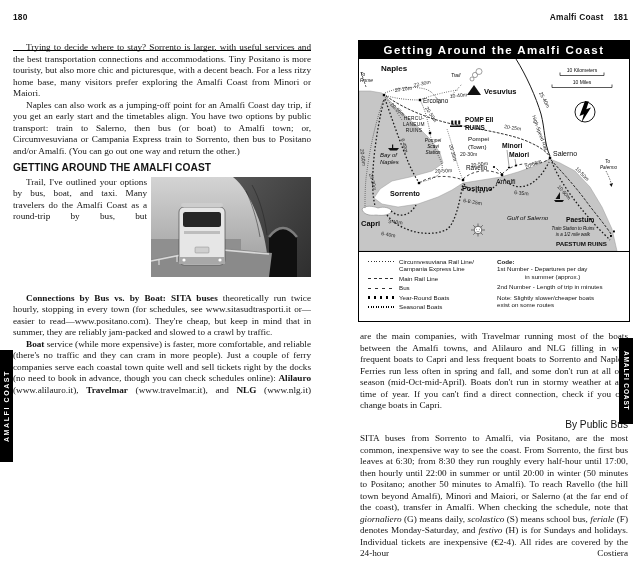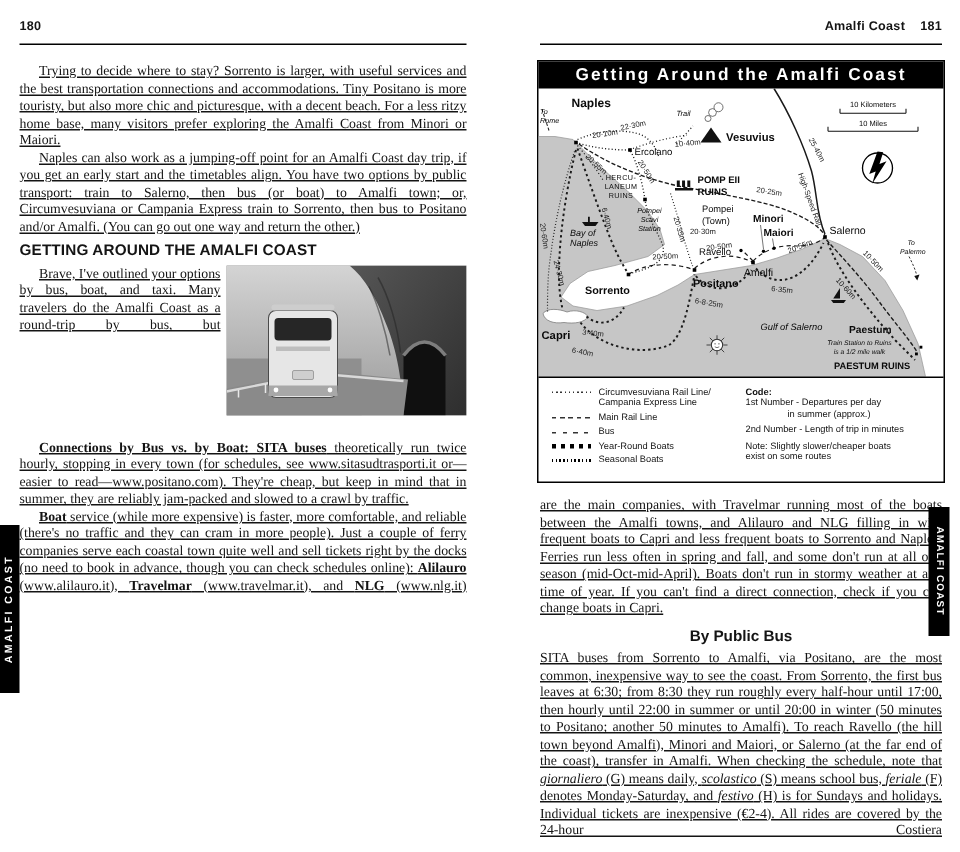--- a/index.html
+++ b/index.html
@@ -1,36 +1,36 @@
 <!DOCTYPE html>
 <html><head>
 <meta charset="utf-8">
 <style>
   html,body{margin:0;padding:0;background:#fff;}
   #page{position:relative;width:640px;height:568px;background:#fff;overflow:hidden;
         font-family:"Liberation Serif",serif;color:#141414;}
   
   .phead{position:absolute;top:12px;height:16px;display:flex;align-items:baseline;gap:10px;
          font-family:"Liberation Sans",sans-serif;font-weight:bold;font-size:8.4px;
-         letter-spacing:.2px;border-bottom:1px solid #000;padding-bottom:1px;}
+         letter-spacing:.2px;border-bottom:1px solid #000;padding-bottom:22px;}
   .phead-left{left:13px;width:298px;}
   .phead-right{left:360px;width:268px;justify-content:flex-end;}
   
   .col{position:absolute;font-size:9.2px;line-height:11.5px;text-align:justify;}
   .col-left{left:13px;top:42px;width:298px;}
   .col-right{left:360px;top:331px;width:268px;}
-  .col p{margin:0;text-decoration:underline;}
+  .col p{margin:0;}
   .ind{text-indent:13px;}
   .jl{text-align-last:justify;}
   .b{font-weight:bold;}
   .i{font-style:italic;}
   .sec-head{font-family:"Liberation Sans",sans-serif;font-weight:bold;font-size:10.2px;
             letter-spacing:.1px;margin:5px 0 3px 0;text-align:left;}
-  .sub-head{font-family:"Liberation Sans",sans-serif;font-weight:bold;font-size:10.2px;
-            margin:7px 0 3px 0;text-align:center;}
+  .sub-head{font-family:"Liberation Sans",sans-serif;font-weight:normal;font-size:10.2px;
+            margin:7px 0 3px 0;text-align:right;}
   
   .wrap-zone{position:relative;height:116px;}
   .narrow{width:134px;}
   .photo{position:absolute;top:0;right:0;width:160px;height:100px;overflow:hidden;
          background:#9a9a9a;}
   
   .tab{position:absolute;background:#000;color:#fff;display:flex;align-items:center;
        justify-content:center;font-family:"Liberation Sans",sans-serif;font-weight:bold;}
   .tab-left{left:0;top:350px;width:13px;height:112px;font-size:7px;}
   .tab-left span{writing-mode:vertical-rl;transform:rotate(180deg);letter-spacing:1.6px;}
@@ -74,21 +74,21 @@
   <div class="phead phead-left">
     <span>180</span>
   </div>
 
   <div class="col col-left">
     <p class="ind">Trying to decide where to stay? Sorrento is larger, with useful services and the best transportation connections and accommodations. Tiny Positano is more touristy, but also more chic and picturesque, with a decent beach. For a less ritzy home base, many visitors prefer exploring the Amalfi Coast from Minori or Maiori.</p>
     <p class="ind">Naples can also work as a jumping-off point for an Amalfi Coast day trip, if you get an early start and the timetables align. You have two options by public transport: train to Salerno, then bus (or boat) to Amalfi town; or, Circumvesuviana or Campania Express train to Sorrento, then bus to Positano and/or Amalfi. (You can go out one way and return the other.)</p>
     <h2 class="sec-head">GETTING AROUND THE AMALFI COAST</h2>
     <div class="wrap-zone">
       <div class="narrow">
-        <p class="ind jl">Brave, I've outlined your options by bus, boat, and taxi. Many travelers do the Amalfi Coast as a round-trip by bus, but</p>
+        <p class="ind jl">Trail, I've outlined your options by bus, boat, and taxi. Many travelers do the Amalfi Coast as a round-trip by bus, but</p>
       </div>
 
       <div class="photo">
         <svg width="160" height="100" viewBox="0 0 160 100">
           <defs>
             <linearGradient id="sky" x1="0" y1="0" x2="0" y2="1">
               <stop offset="0" stop-color="#d4d4d4"></stop>
                 <stop offset="1" stop-color="#9a9a9a"></stop>
             </linearGradient>
             <linearGradient id="rock" x1="0" y1="0" x2="1" y2="1">

